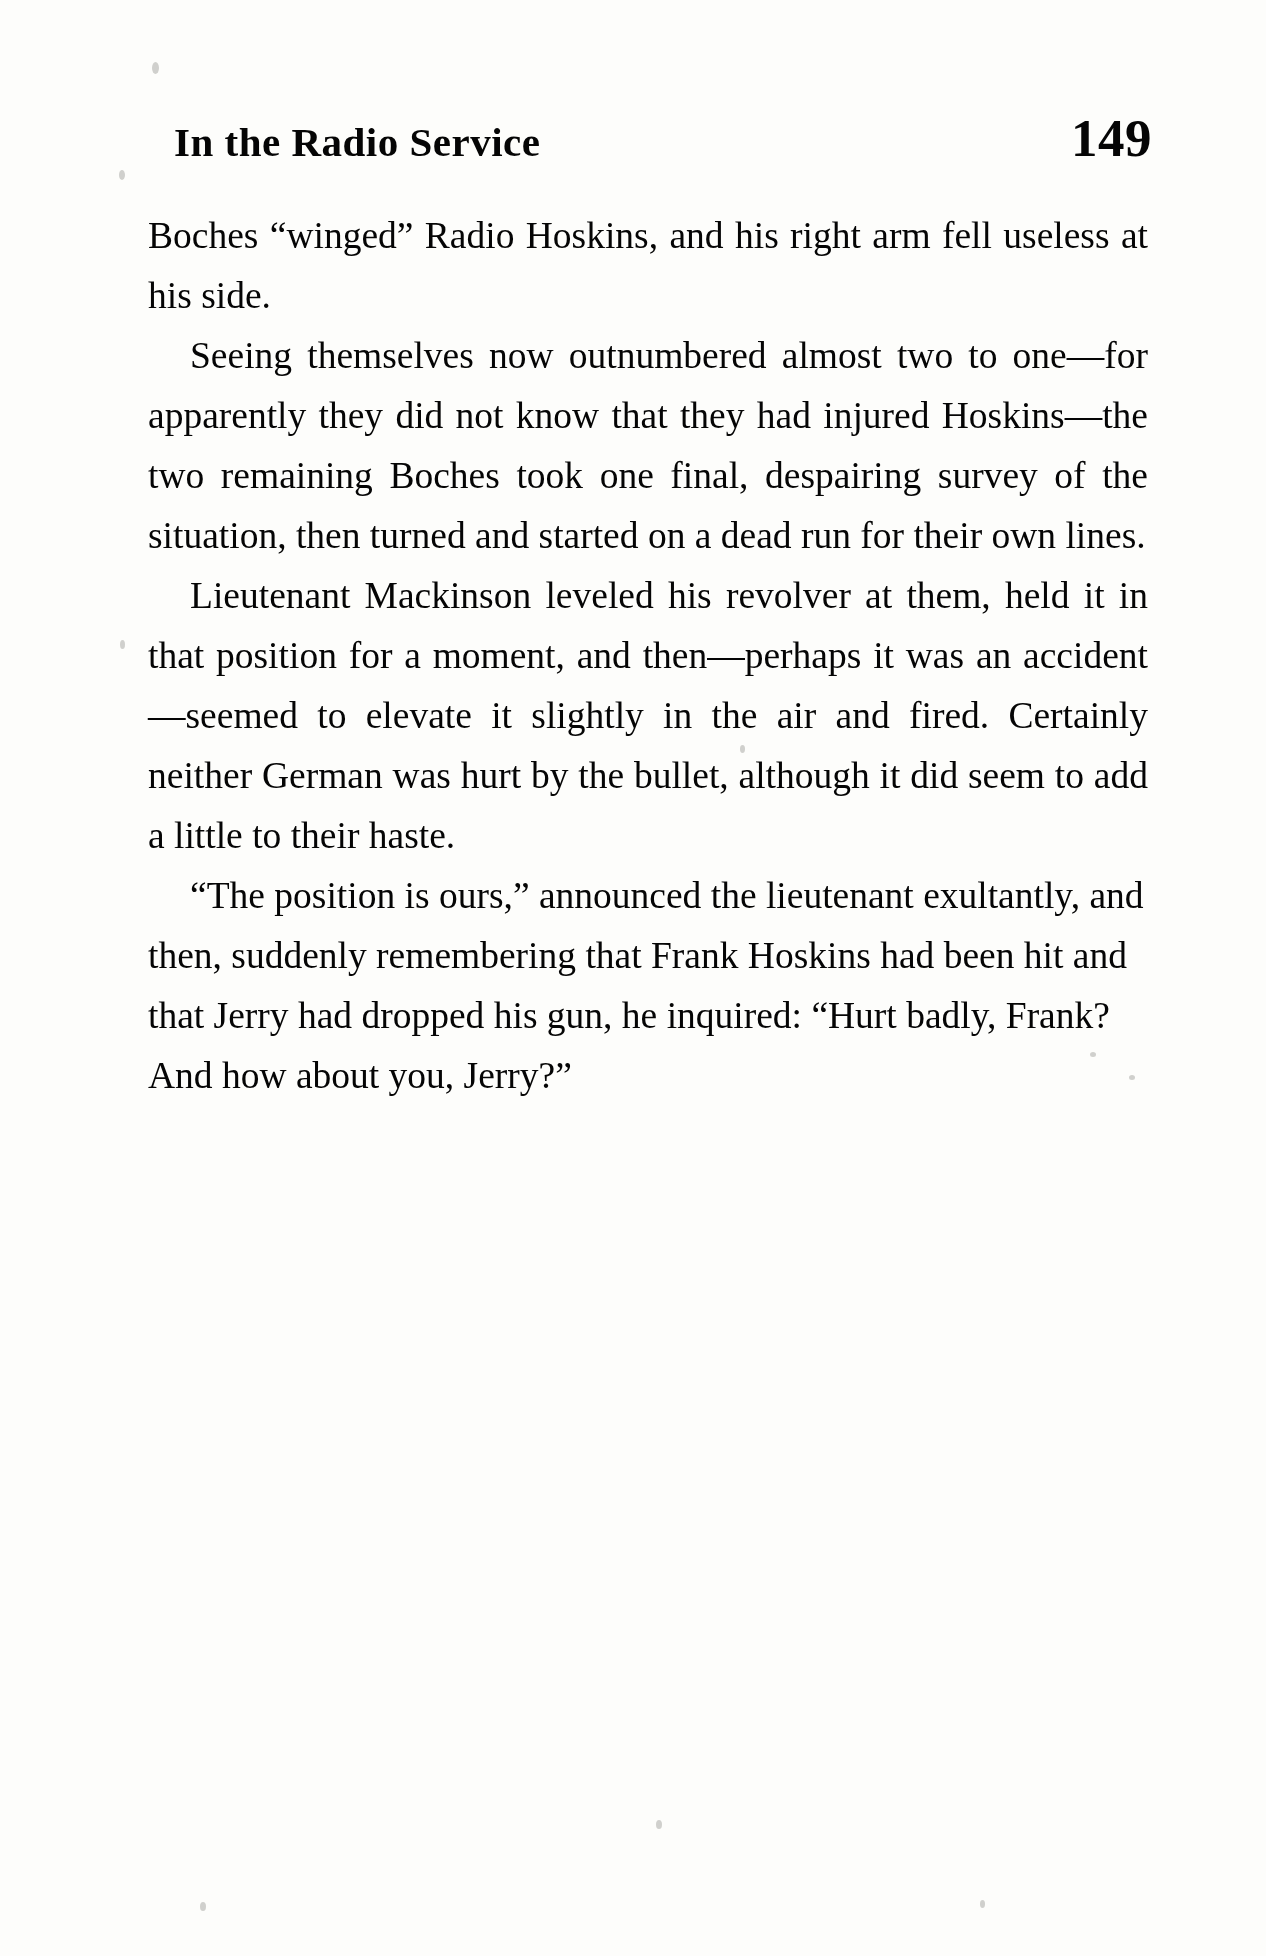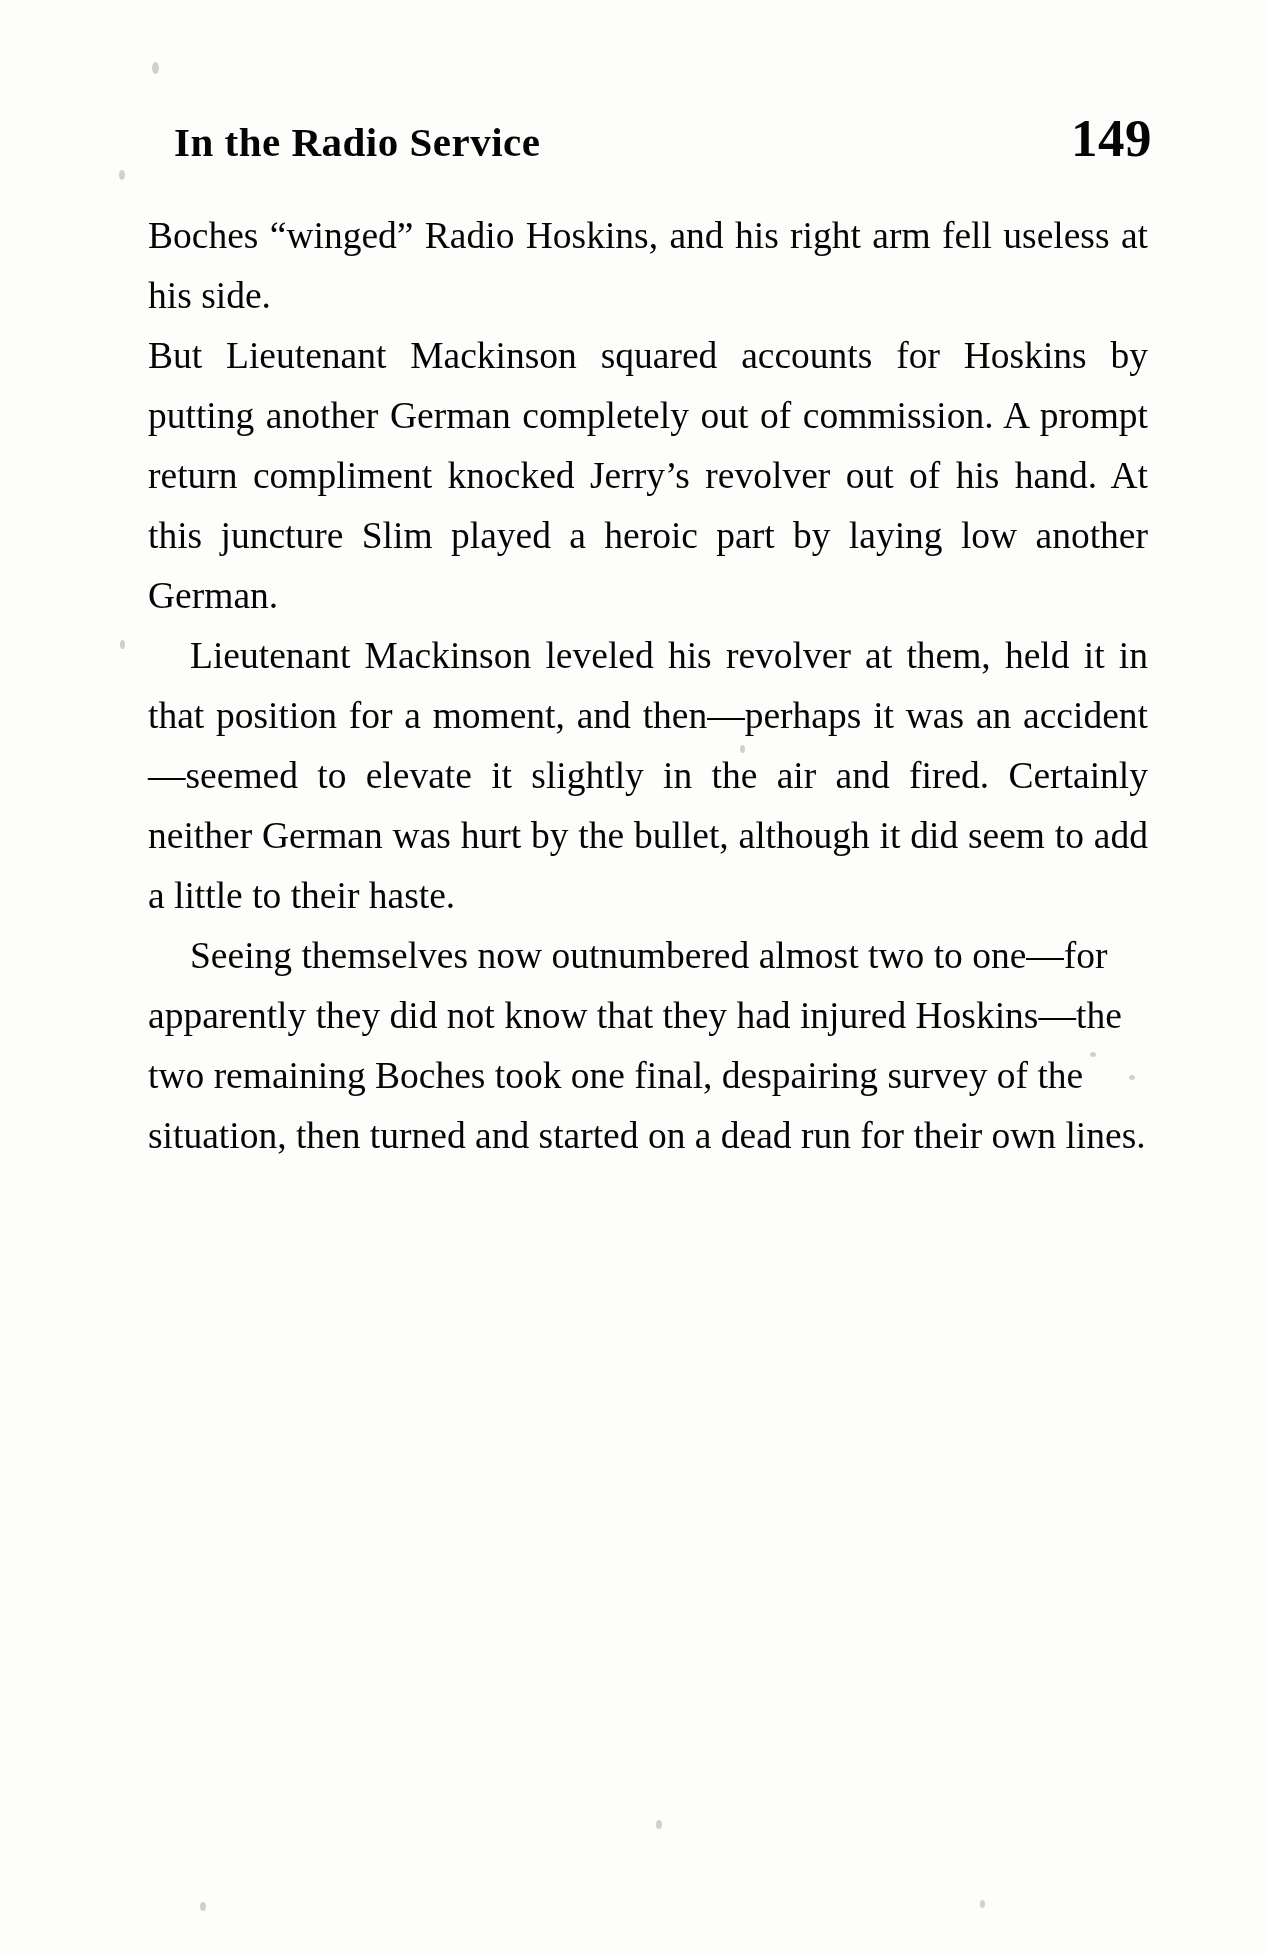--- a/index.html
+++ b/index.html
@@ -93,19 +93,19 @@
 
   <div class="page-inner">
 
     <div class="header">
       <span class="header-title">In the Radio Service</span>
       <span class="header-folio">149</span>
     </div>
 
     <div class="body-text">
       <p class="para">Boches “winged” Radio Hoskins, and his right arm fell useless at his side.</p>
-      <p class="para">But Lieutenant Mackinson squared accounts for Hoskins by putting another German completely out of commission.  A prompt return compliment knocked Jerry’s revolver out of his hand.  At this juncture Slim played a heroic part by laying low another German.</p>
+      <p class="para indent">Seeing themselves now outnumbered almost two to one—for apparently they did not know that they had injured Hoskins—the two remaining Boches took one final, despairing survey of the situation, then turned and started on a dead run for their own lines.</p>
       <p class="para indent">Lieutenant Mackinson leveled his revolver at them, held it in that position for a moment, and then—perhaps it was an accident—seemed to elevate it slightly in the air and fired.  Certainly neither German was hurt by the bullet, although it did seem to add a little to their haste.</p>
-      <p class="para indent">Seeing themselves now outnumbered almost two to one—for apparently they did not know that they had injured Hoskins—the two remaining Boches took one final, despairing survey of the situation, then turned and started on a dead run for their own lines.</p>
+      <p class="para indent">“The position is ours,” announced the lieutenant exultantly, and then, suddenly remembering that Frank Hoskins had been hit and that Jerry had dropped his gun, he inquired: “Hurt badly, Frank?  And how about you, Jerry?”</p>
     </div>
 
   </div>
 </div>
 
 </body></html>

